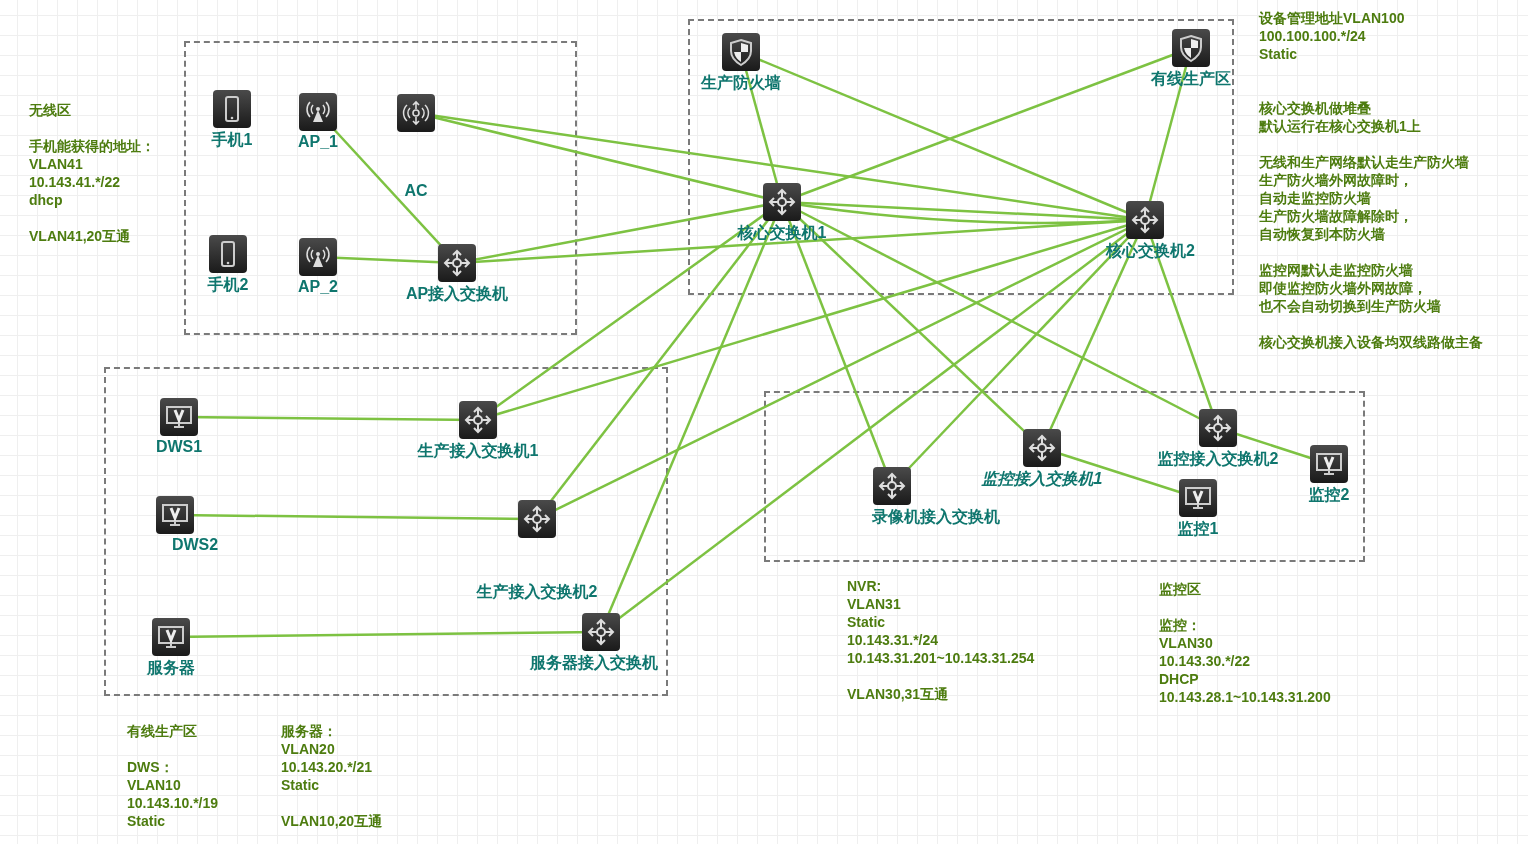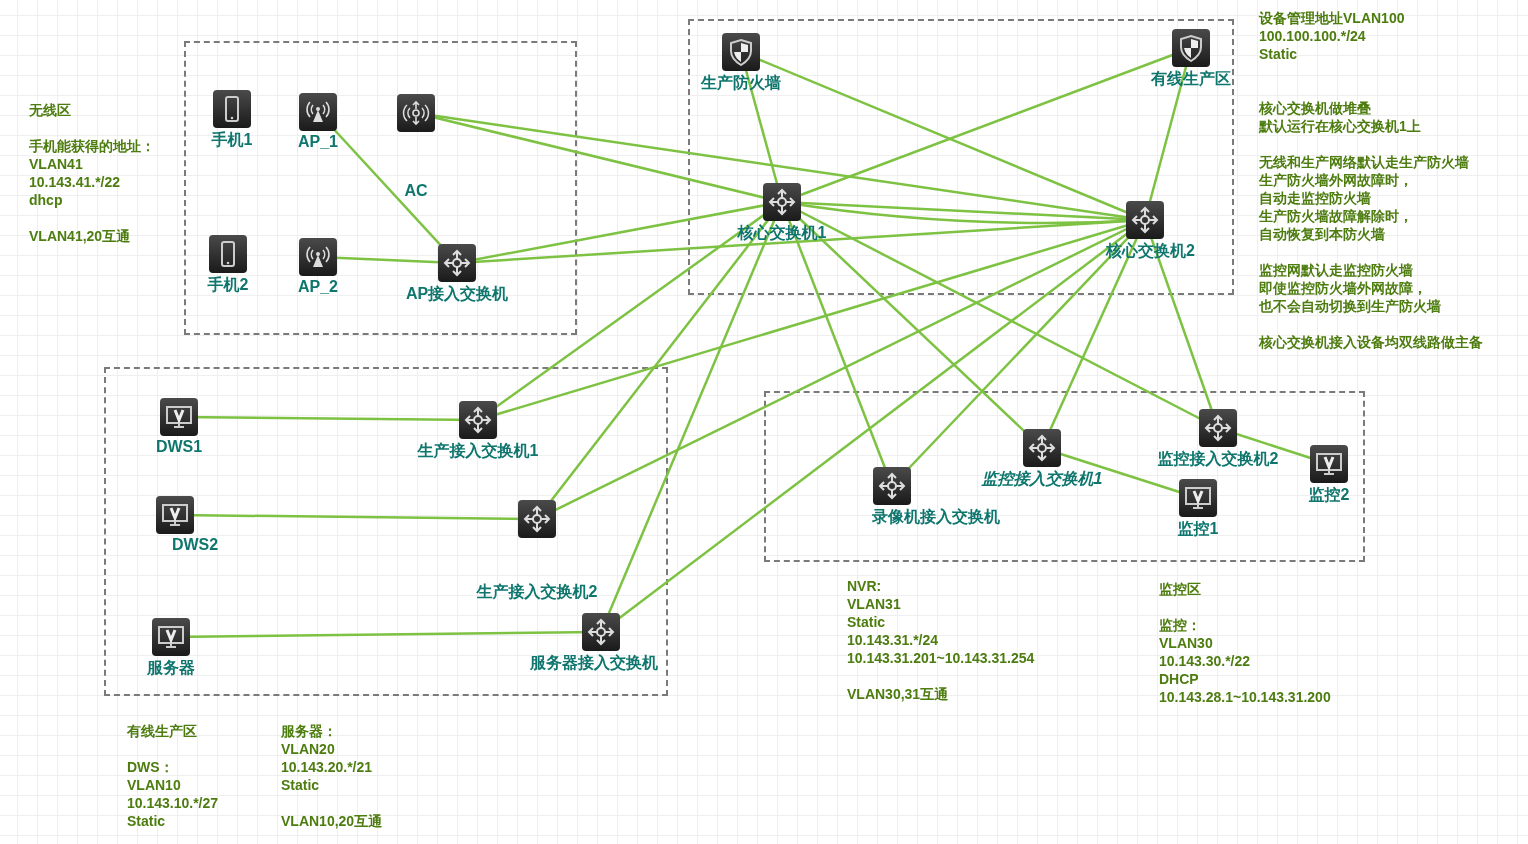--- a/index.html
+++ b/index.html
@@ -226,16 +226,16 @@
         <rect x="3" y="5" width="24" height="16" fill="none" stroke="#ccc" stroke-width="2"></rect>
         <path d="M11 8 L15 18 L19 8" fill="none" stroke="#eee" stroke-width="3"></path>
         <path d="M15 21 v3 M10 25 h10" stroke="#ccc" stroke-width="2"></path>
       </svg>
     </div>
     <div class="nlabel" style="left: 1329px; top: 485px;">监控2</div>
   </div>
 
 <div class="note" style="left:29px;top:101px;"><span class="line">无线区</span><span class="line"></span><span class="line">手机能获得的地址：</span><span class="line">VLAN41</span><span class="line">10.143.41.*/22</span><span class="line">dhcp</span><span class="line"></span><span class="line">VLAN41,20互通</span></div>
 <div class="note" style="left:1259px;top:9px;"><span class="line">设备管理地址VLAN100</span><span class="line">100.100.100.*/24</span><span class="line">Static</span><span class="line"></span><span class="line"></span><span class="line">核心交换机做堆叠</span><span class="line">默认运行在核心交换机1上</span><span class="line"></span><span class="line">无线和生产网络默认走生产防火墙</span><span class="line">生产防火墙外网故障时，</span><span class="line">自动走监控防火墙</span><span class="line">生产防火墙故障解除时，</span><span class="line">自动恢复到本防火墙</span><span class="line"></span><span class="line">监控网默认走监控防火墙</span><span class="line">即使监控防火墙外网故障，</span><span class="line">也不会自动切换到生产防火墙</span><span class="line"></span><span class="line">核心交换机接入设备均双线路做主备</span></div>
-<div class="note" style="left:127px;top:722px;"><span class="line">有线生产区</span><span class="line"></span><span class="line">DWS：</span><span class="line">VLAN10</span><span class="line">10.143.10.*/27</span><span class="line">Static</span></div>
+<div class="note" style="left:127px;top:722px;"><span class="line">有线生产区</span><span class="line"></span><span class="line">DWS：</span><span class="line">VLAN10</span><span class="line">10.143.10.*/19</span><span class="line">Static</span></div>
 <div class="note" style="left:281px;top:722px;"><span class="line">服务器：</span><span class="line">VLAN20</span><span class="line">10.143.20.*/21</span><span class="line">Static</span><span class="line"></span><span class="line">VLAN10,20互通</span></div>
 <div class="note" style="left:847px;top:577px;"><span class="line">NVR:</span><span class="line">VLAN31</span><span class="line">Static</span><span class="line">10.143.31.*/24</span><span class="line">10.143.31.201~10.143.31.254</span><span class="line"></span><span class="line">VLAN30,31互通</span></div>
 <div class="note" style="left:1159px;top:580px;"><span class="line">监控区</span><span class="line"></span><span class="line">监控：</span><span class="line">VLAN30</span><span class="line">10.143.30.*/22</span><span class="line">DHCP</span><span class="line">10.143.28.1~10.143.31.200</span></div>
 
 </body></html>

